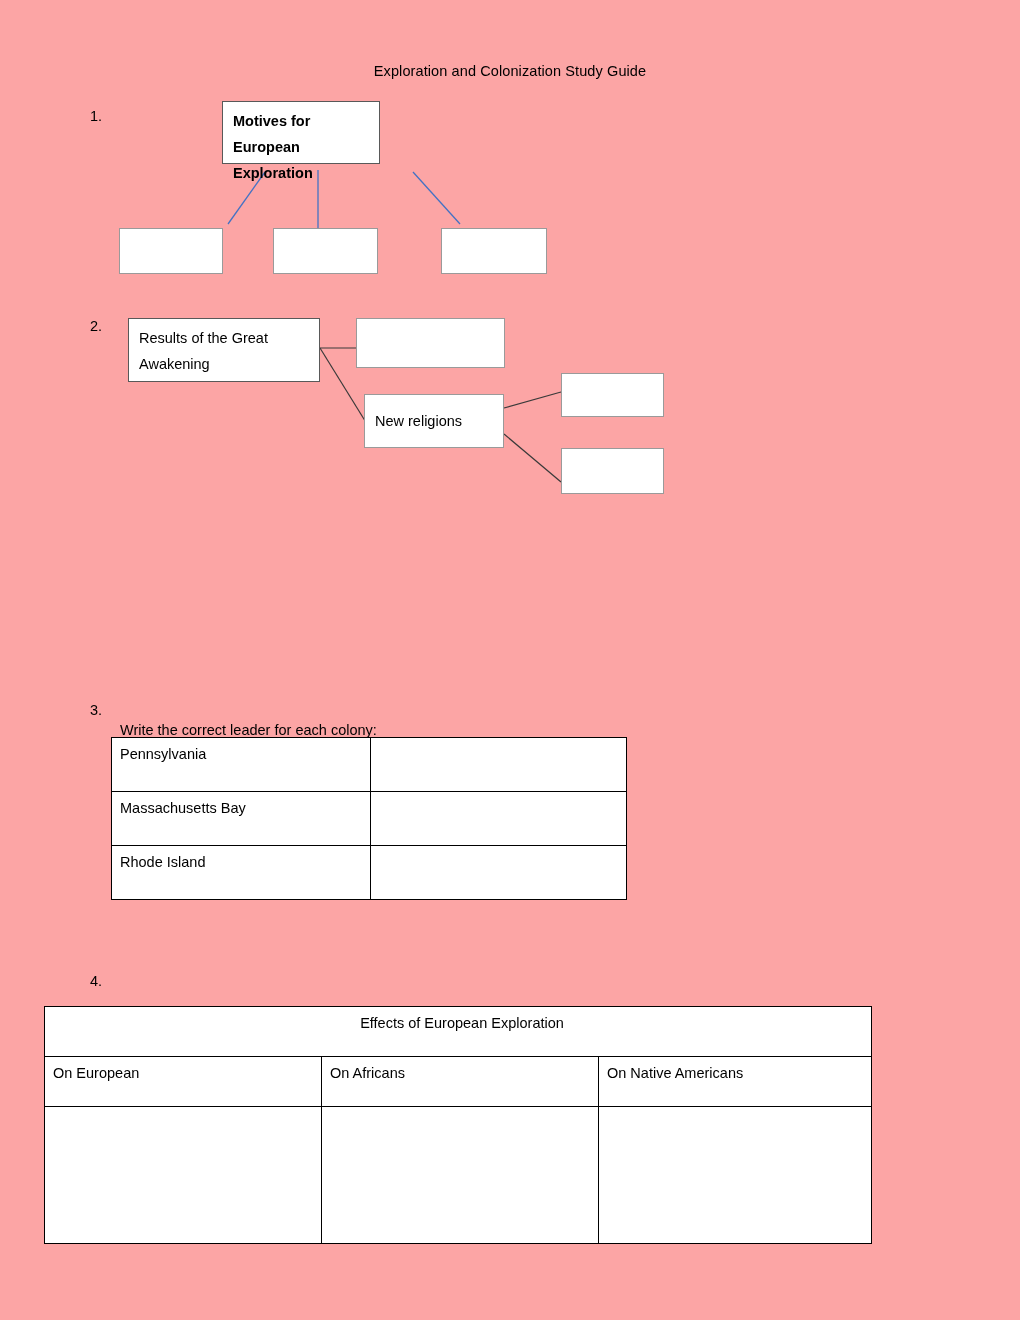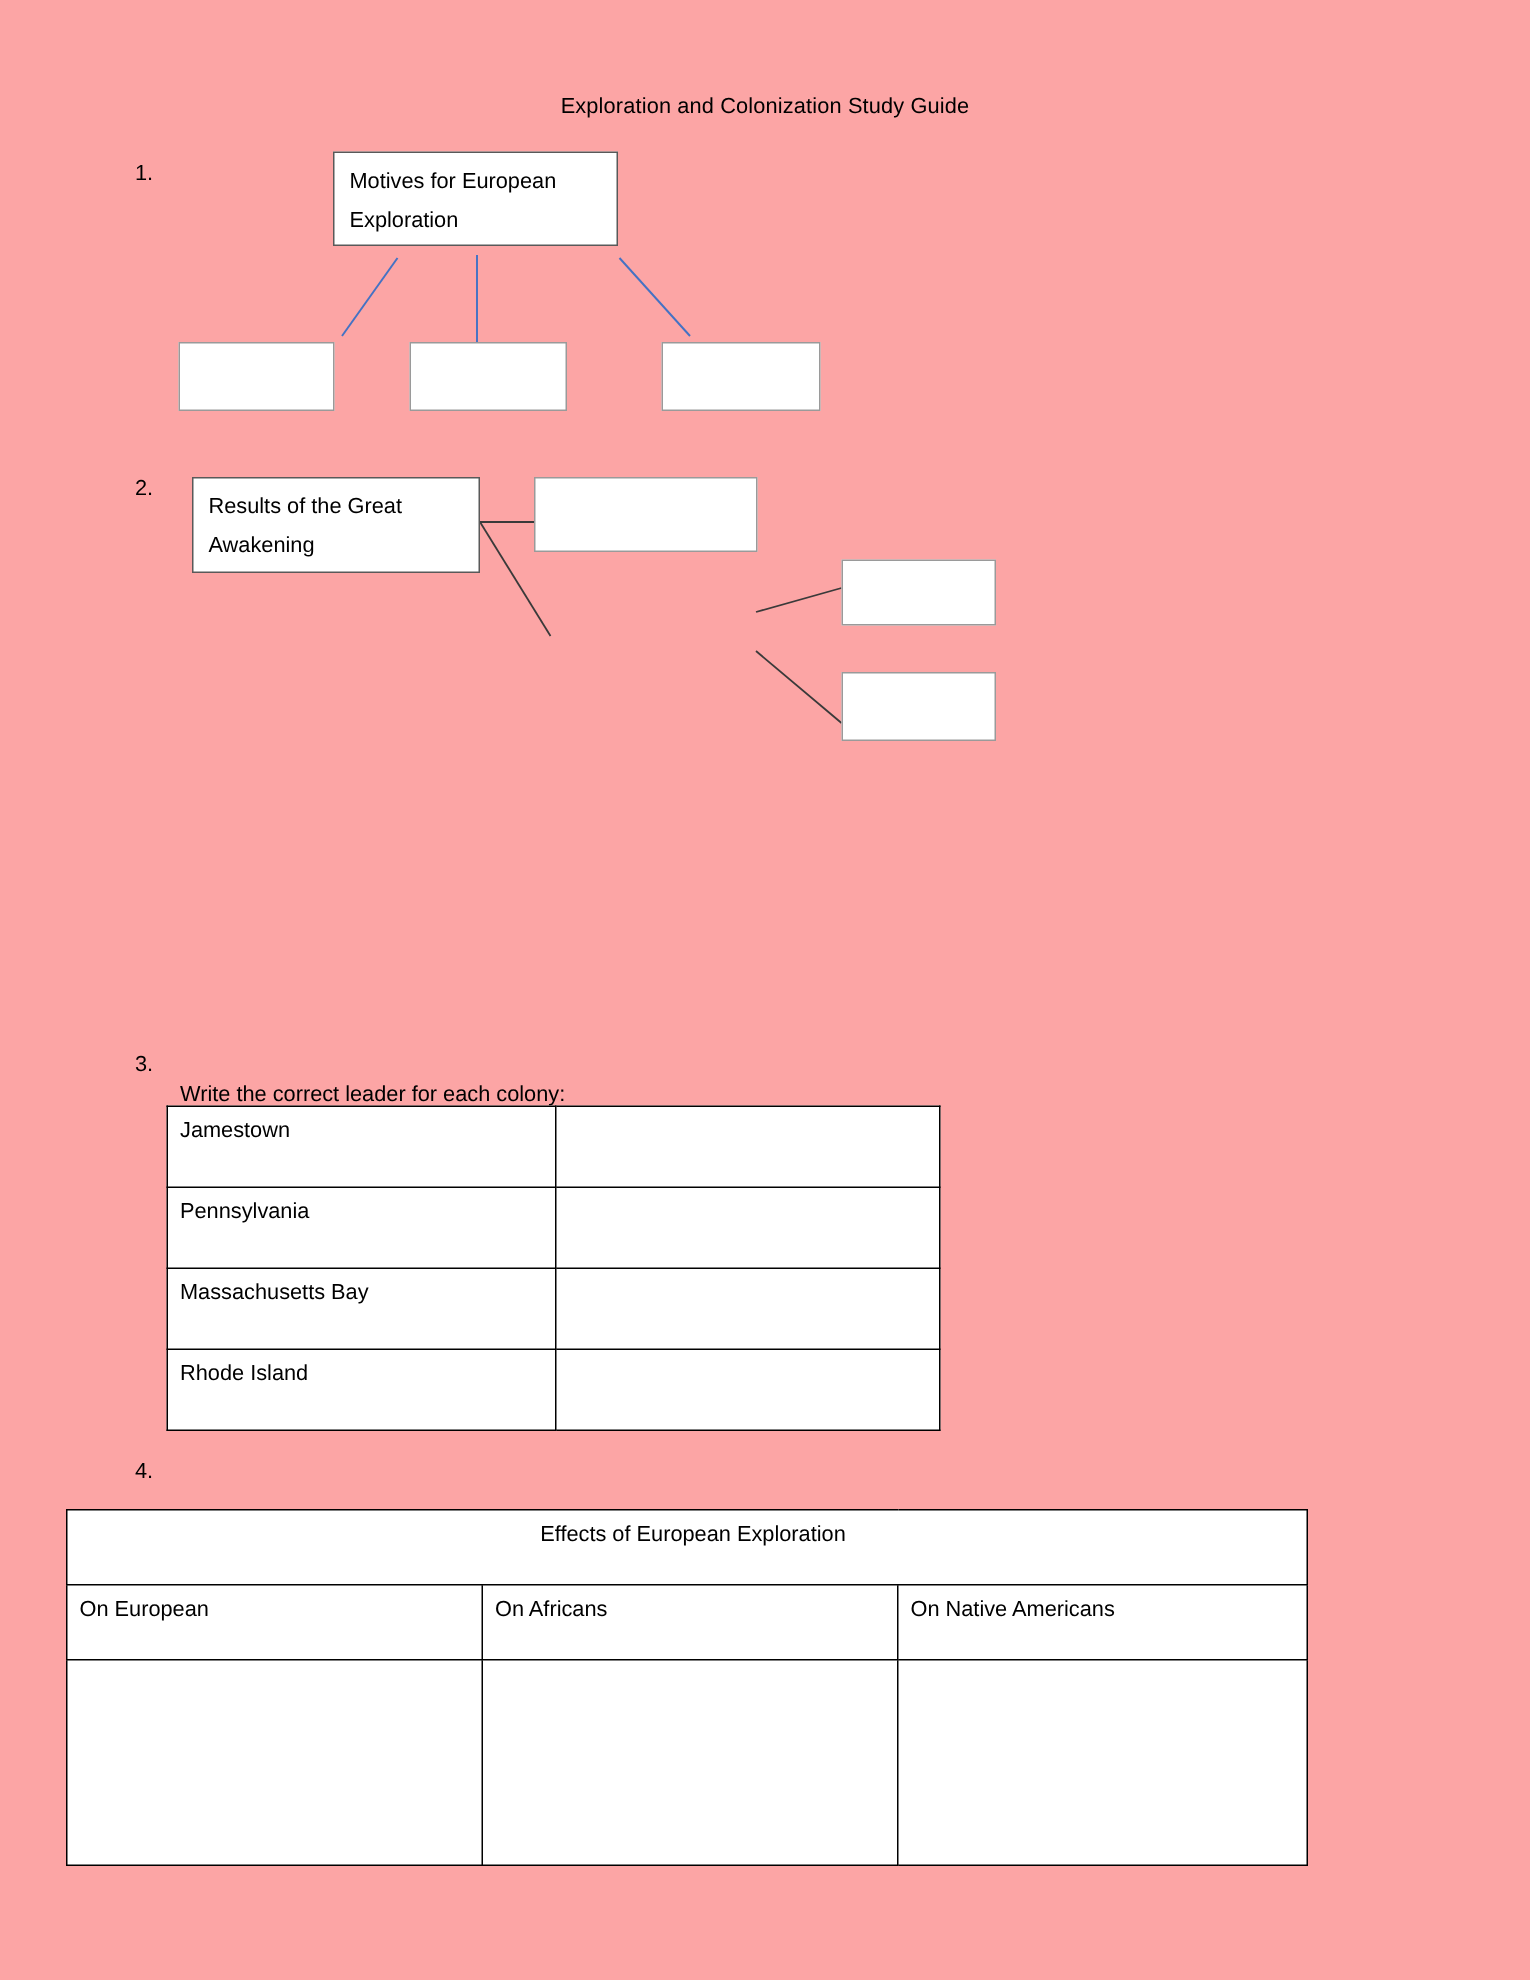--- a/index.html
+++ b/index.html
@@ -110,21 +110,21 @@
   <div class="doc-title">Exploration and Colonization Study Guide</div>
 
   <div class="item-number" style="left:90px; top:107px;">1.</div>
 
   <svg class="connectors">
     <line x1="228" y1="224" x2="265" y2="172" stroke="#4472C4" stroke-width="1.3"></line>
     <line x1="318" y1="228" x2="318" y2="170" stroke="#4472C4" stroke-width="1.3"></line>
     <line x1="460" y1="224" x2="413" y2="172" stroke="#4472C4" stroke-width="1.3"></line>
   </svg>
 
-  <div class="box box-dark" style="left:222px; top:101px; width:190px; height:63px;">
+  <div class="box box-dark" style="left:222px; top:101px; width:158px; height:63px;font-weight:bold;">
     <div class="box-text">Motives for European Exploration</div>
   </div>
 
   <div class="box box-gray" style="left:119px; top:228px; width:104px; height:46px;">
     <div class="box-text"></div>
   </div>
 
   <div class="box box-gray" style="left:273px; top:228px; width:105px; height:46px;">
     <div class="box-text"></div>
   </div>
@@ -143,42 +143,41 @@
   </svg>
 
   <div class="box box-dark" style="left:128px; top:318px; width:192px; height:64px;">
     <div class="box-text">Results of the Great Awakening</div>
   </div>
 
   <div class="box box-gray" style="left:356px; top:318px; width:149px; height:50px;">
     <div class="box-text"></div>
   </div>
 
+  <div class="box box-gray" style="left:364px; top:394px; width:140px; height:54px;">
+    <div class="box-text-mid">New religions</div>
+  </div>
 
   <div class="box box-gray" style="left:561px; top:373px; width:103px; height:44px;">
     <div class="box-text"></div>
   </div>
 
   <div class="box box-gray" style="left:561px; top:448px; width:103px; height:46px;">
     <div class="box-text"></div>
   </div>
 
   <div class="prompt-line" style="left:90px; top:701px;">3.</div>
   <div class="prompt-line" style="left:120px; top:701px;margin-top:20px;">Write the correct leader for each colony:</div>
 
   <table class="grid" style="left:111px; top:737px; width:515px;">
     <colgroup>
       <col style="width:259px;">
       <col style="width:256px;">
     </colgroup>
     <tbody>
-      <tr>
-        <td style="height:46px;">Jamestown</td>
-        <td></td>
-      </tr>
       <tr>
         <td style="height:46px;">Pennsylvania</td>
         <td></td>
       </tr>
       <tr>
         <td style="height:46px;">Massachusetts Bay</td>
         <td></td>
       </tr>
       <tr>
         <td style="height:46px;">Rhode Island</td>

